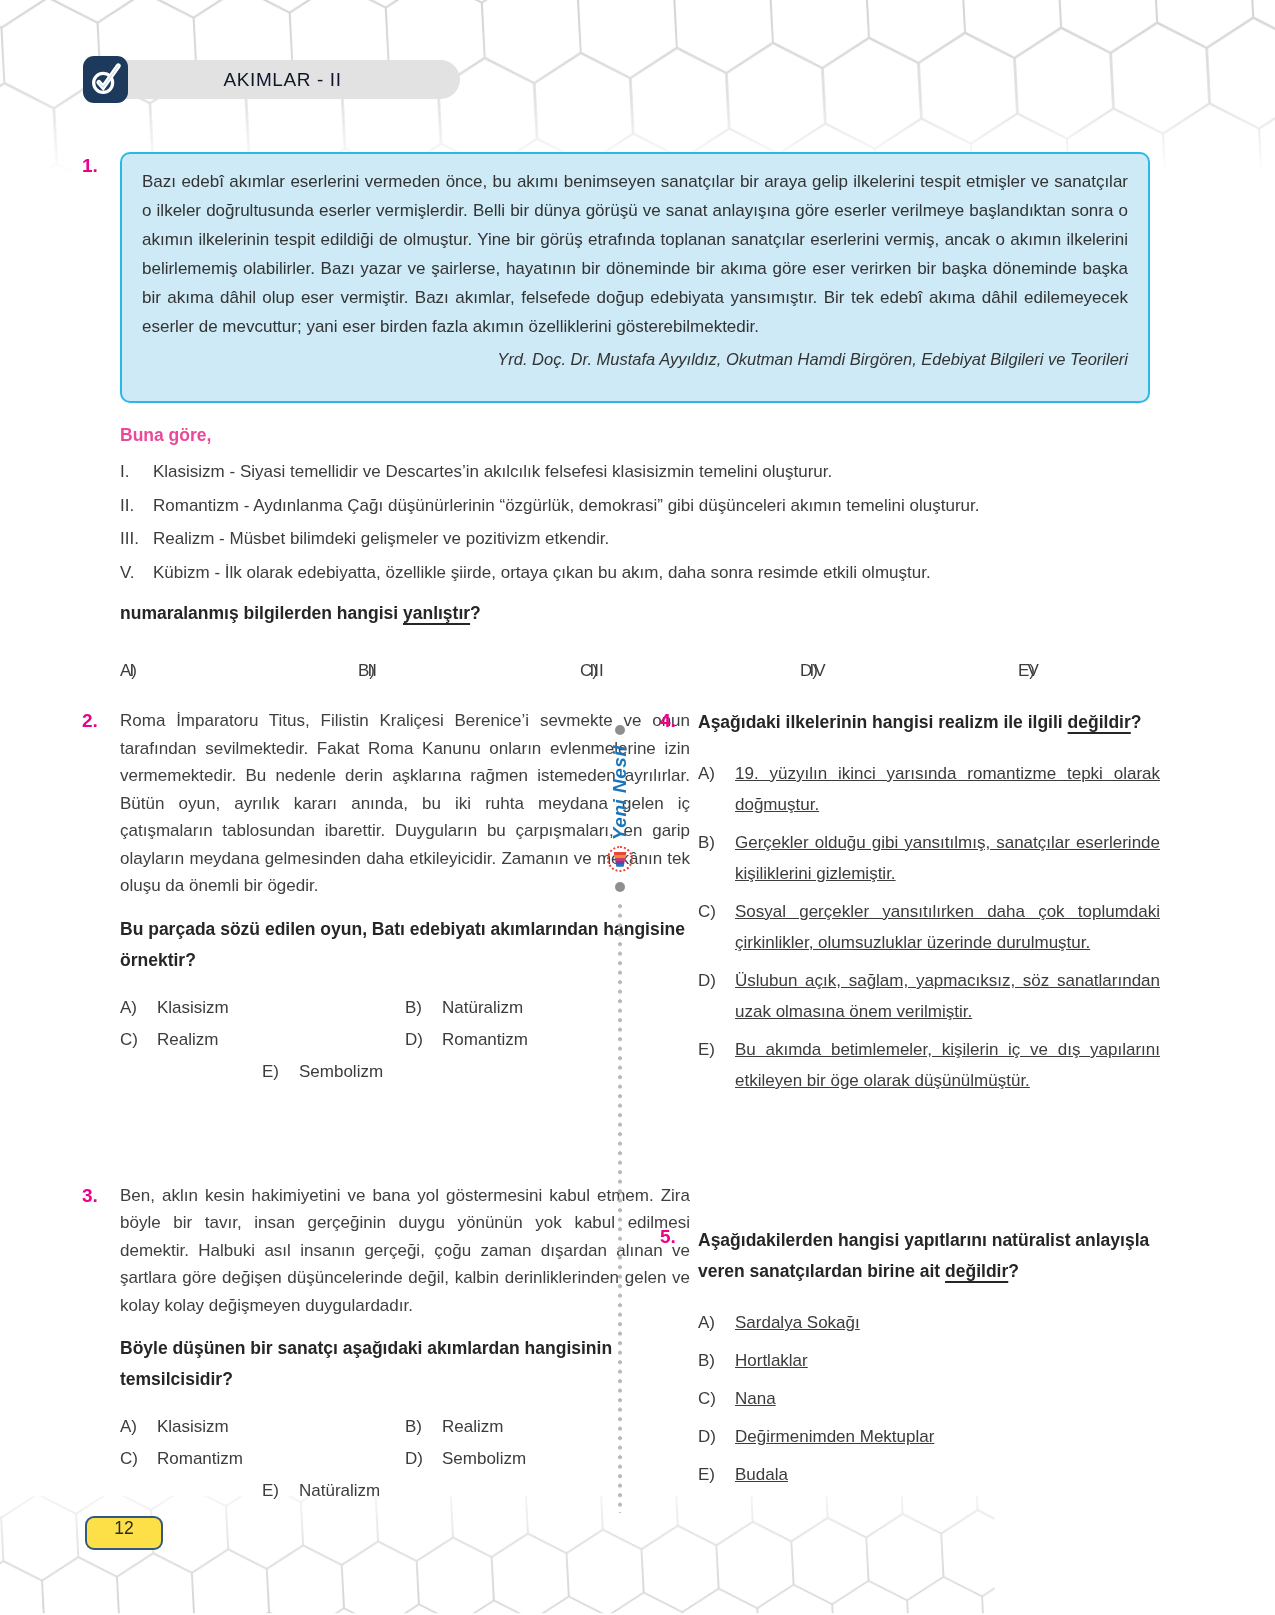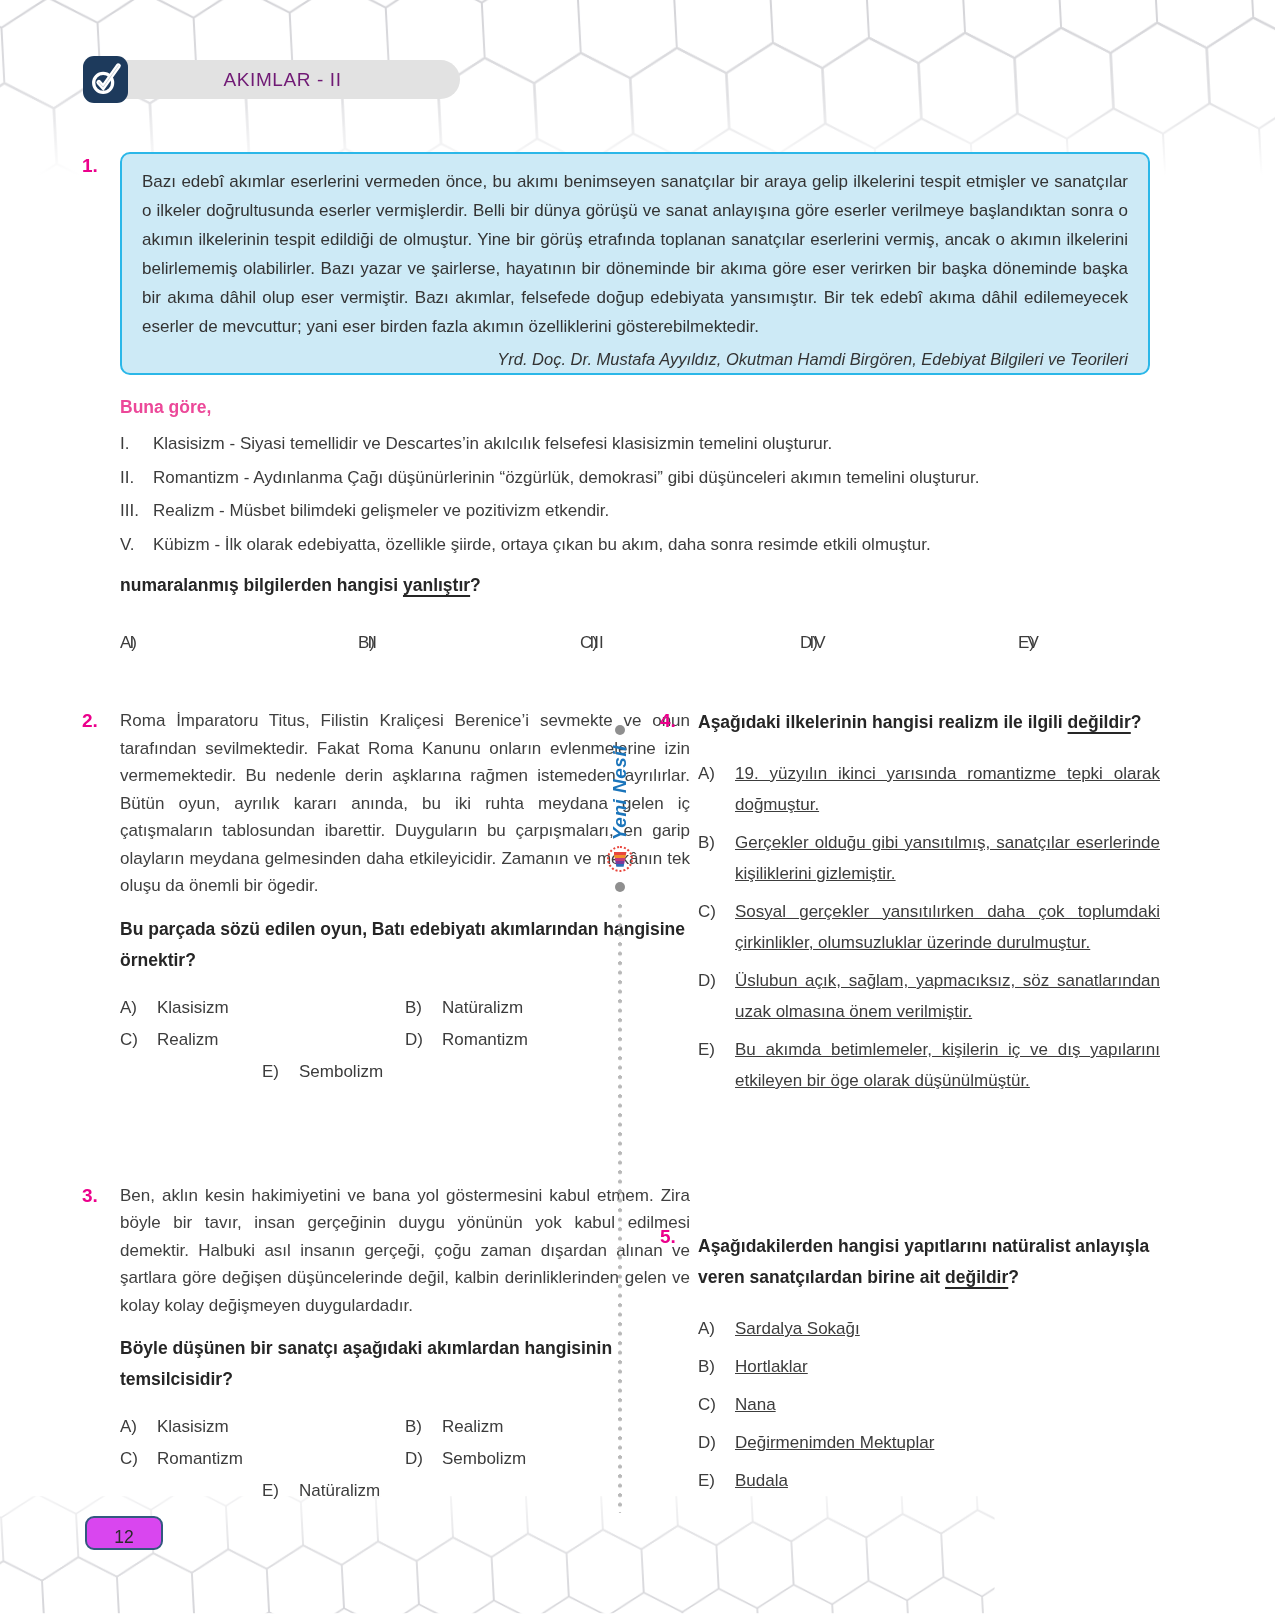--- a/index.html
+++ b/index.html
@@ -15,40 +15,40 @@
   
   .hex-top { position:absolute; top:0; left:0; width:1275px; height:175px; }
   .hex-bottom { position:absolute; bottom:0; left:0; width:1275px; height:150px; }
 
   
   .header { position:absolute; top:56px; left:83px; width:380px; height:47px; }
   .header-bar {
     position:absolute; left:22px; top:4px; width:355px; height:39px;
     background:#e2e2e2; border-radius:20px;
     display:flex; align-items:center; justify-content:center;
-    font-size:19px; color:#701a75; letter-spacing:0.6px;
+    font-size:19px; color:#0f172a; letter-spacing:0.6px;
   }
   .logo {
     position:absolute; left:0; top:0; width:45px; height:47px;
     background:#1d3a5c; border-radius:11px;
     display:flex; align-items:center; justify-content:center;
   }
 
   
   .qnum { width:38px; flex:none; font-weight:bold; color:#ec008c; font-size:19px; line-height:27px; }
   .stem { font-size:17px; line-height:27.5px; text-align:justify; color:#3f3f3f; }
   .qbold { font-weight:bold; color:#262626; font-size:17.5px; line-height:31px; margin-top:14px; }
   .uline { text-decoration:underline; text-underline-offset:4px; text-decoration-thickness:1.5px; }
 
   
   .q1-wrap { position:absolute; left:82px; top:152px; width:1068px; }
   .q1-row { display:flex; }
   .q1-box {
     flex:1; background:#cdeaf6; border:2px solid #2bb7e8; border-radius:10px;
-    padding:13px 20px 0 20px;
+    padding:13px 20px 28px 20px;
   }
   .q1-box-text { font-size:17px; line-height:29px; text-align:justify; color:#333; }
   .q1-attrib { text-align:right; font-style:italic; font-size:16.5px; color:#333; margin-top:5px; line-height:27px; }
   .q1-lead { margin:22px 0 0 38px; font-weight:bold; font-size:17.5px; color:#ec4899; }
   .rlist { margin:16px 0 0 38px; }
   .rlist-item { display:flex; margin-bottom:13.5px; font-size:17px; line-height:20px; color:#3c3c3c; }
   .rnum { width:33px; flex:none; }
   .q1-question { margin:20px 0 0 38px; font-weight:bold; font-size:17.5px; color:#262626; }
   .q1-opts { position:relative; margin-left:38px; margin-top:37px; height:22px; font-size:17px; color:#3c3c3c; }
   .q1-opts span { position:absolute; top:0; }
@@ -97,22 +97,22 @@
   }
   .dot-line {
     flex:1; width:4px; margin-top:12px;
     background-image:radial-gradient(circle at 2px 2.2px,#b8b8b8 1.7px,transparent 2.3px);
     background-size:4px 9.5px; background-repeat:repeat-y;
   }
 
   
   .page-badge {
     position:absolute; left:85px; top:1516px; width:78px; height:34px;
-    background:#d946ef; border:2px solid #33597f; border-radius:9px;
-    display:flex; align-items:flex-end; justify-content:center;
+    background:#fde047; border:2px solid #33597f; border-radius:9px;
+    display:flex; align-items:flex-start; justify-content:center;
     font-size:17.5px; color:#2b2b2b; z-index:3;
   }
 </style>
 </head>
 <body>
 
 <svg class="hex-top">
   <defs>
     <pattern id="hexpat" width="52" height="90" patternUnits="userSpaceOnUse" patternTransform="scale(1.85) rotate(-3)">
       <g fill="none" stroke="#d4d4d8" stroke-width="1.1">
@@ -305,21 +305,21 @@
               <span class="letter">E)</span>
               <span class="opt-text">Bu akımda betimlemeler, kişilerin iç ve dış yapılarını etkileyen bir öge olarak düşünülmüştür.</span>
             </div>
         </div>
       </div>
     </div>
 
     <div class="question q5">
       <div class="qnum">5.</div>
       <div class="qbody">
-        <div class="qbold" style="margin-top:8px;"><span>Aşağıdakilerden hangisi yapıtlarını natüralist anlayışla veren sanatçılardan birine ait </span><span class="uline">değildir</span><span>?</span></div>
+        <div class="qbold" style="margin-top:2px;"><span>Aşağıdakilerden hangisi yapıtlarını natüralist anlayışla veren sanatçılardan birine ait </span><span class="uline">değildir</span><span>?</span></div>
         <div class="opts-list">
           <div class="opt-block">
               <span class="letter">A)</span>
               <span class="opt-text" style="text-align:left;">Sardalya Sokağı</span>
             </div>
           <div class="opt-block">
               <span class="letter">B)</span>
               <span class="opt-text" style="text-align:left;">Hortlaklar</span>
             </div>
           <div class="opt-block">

